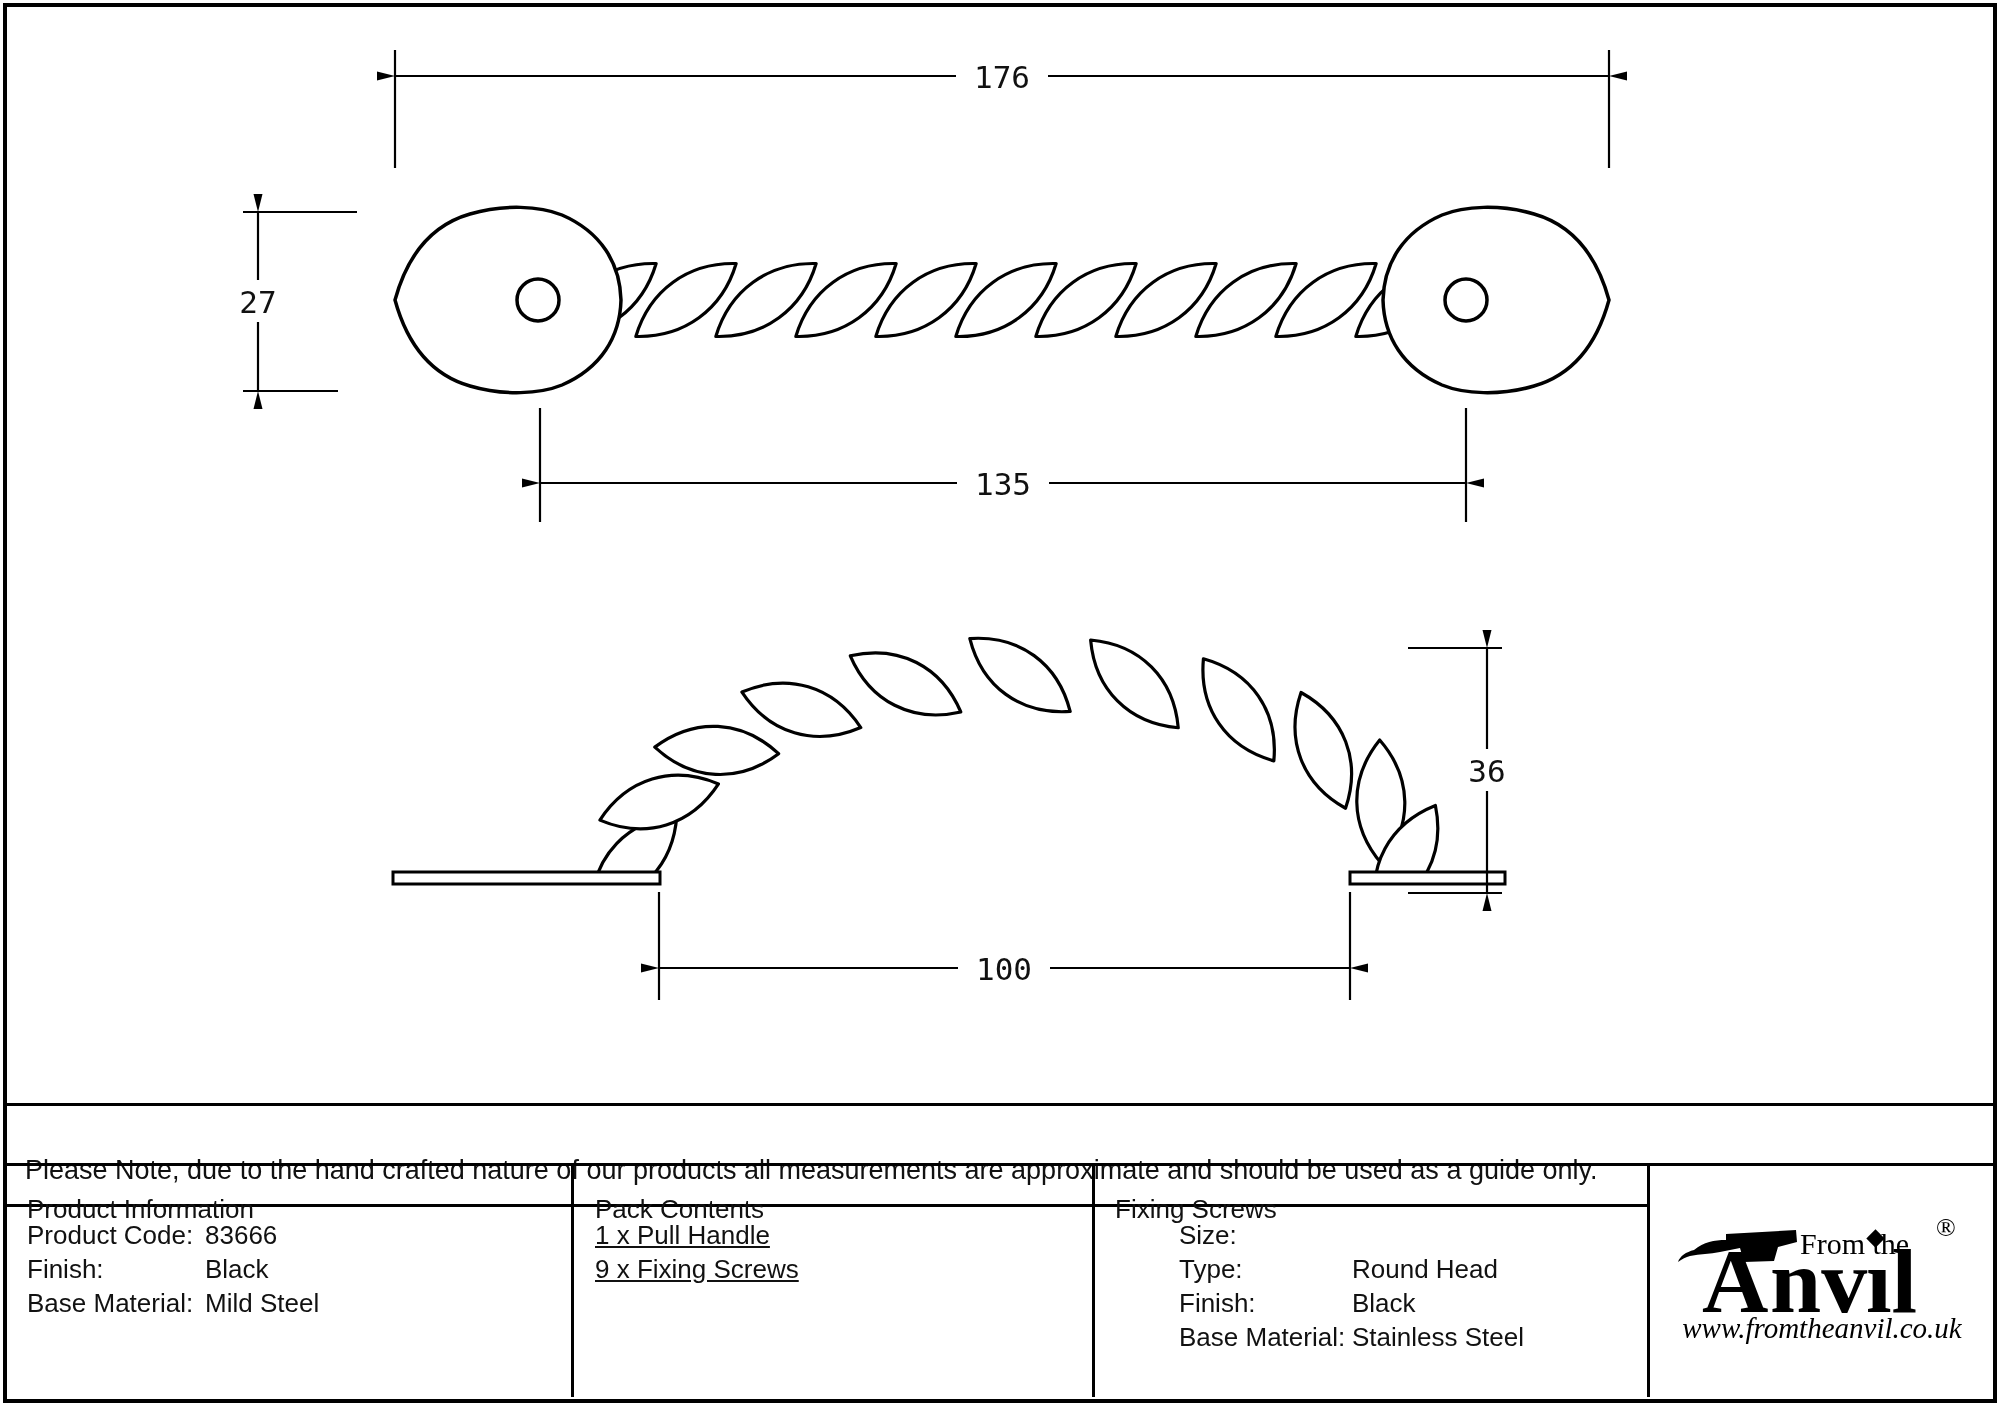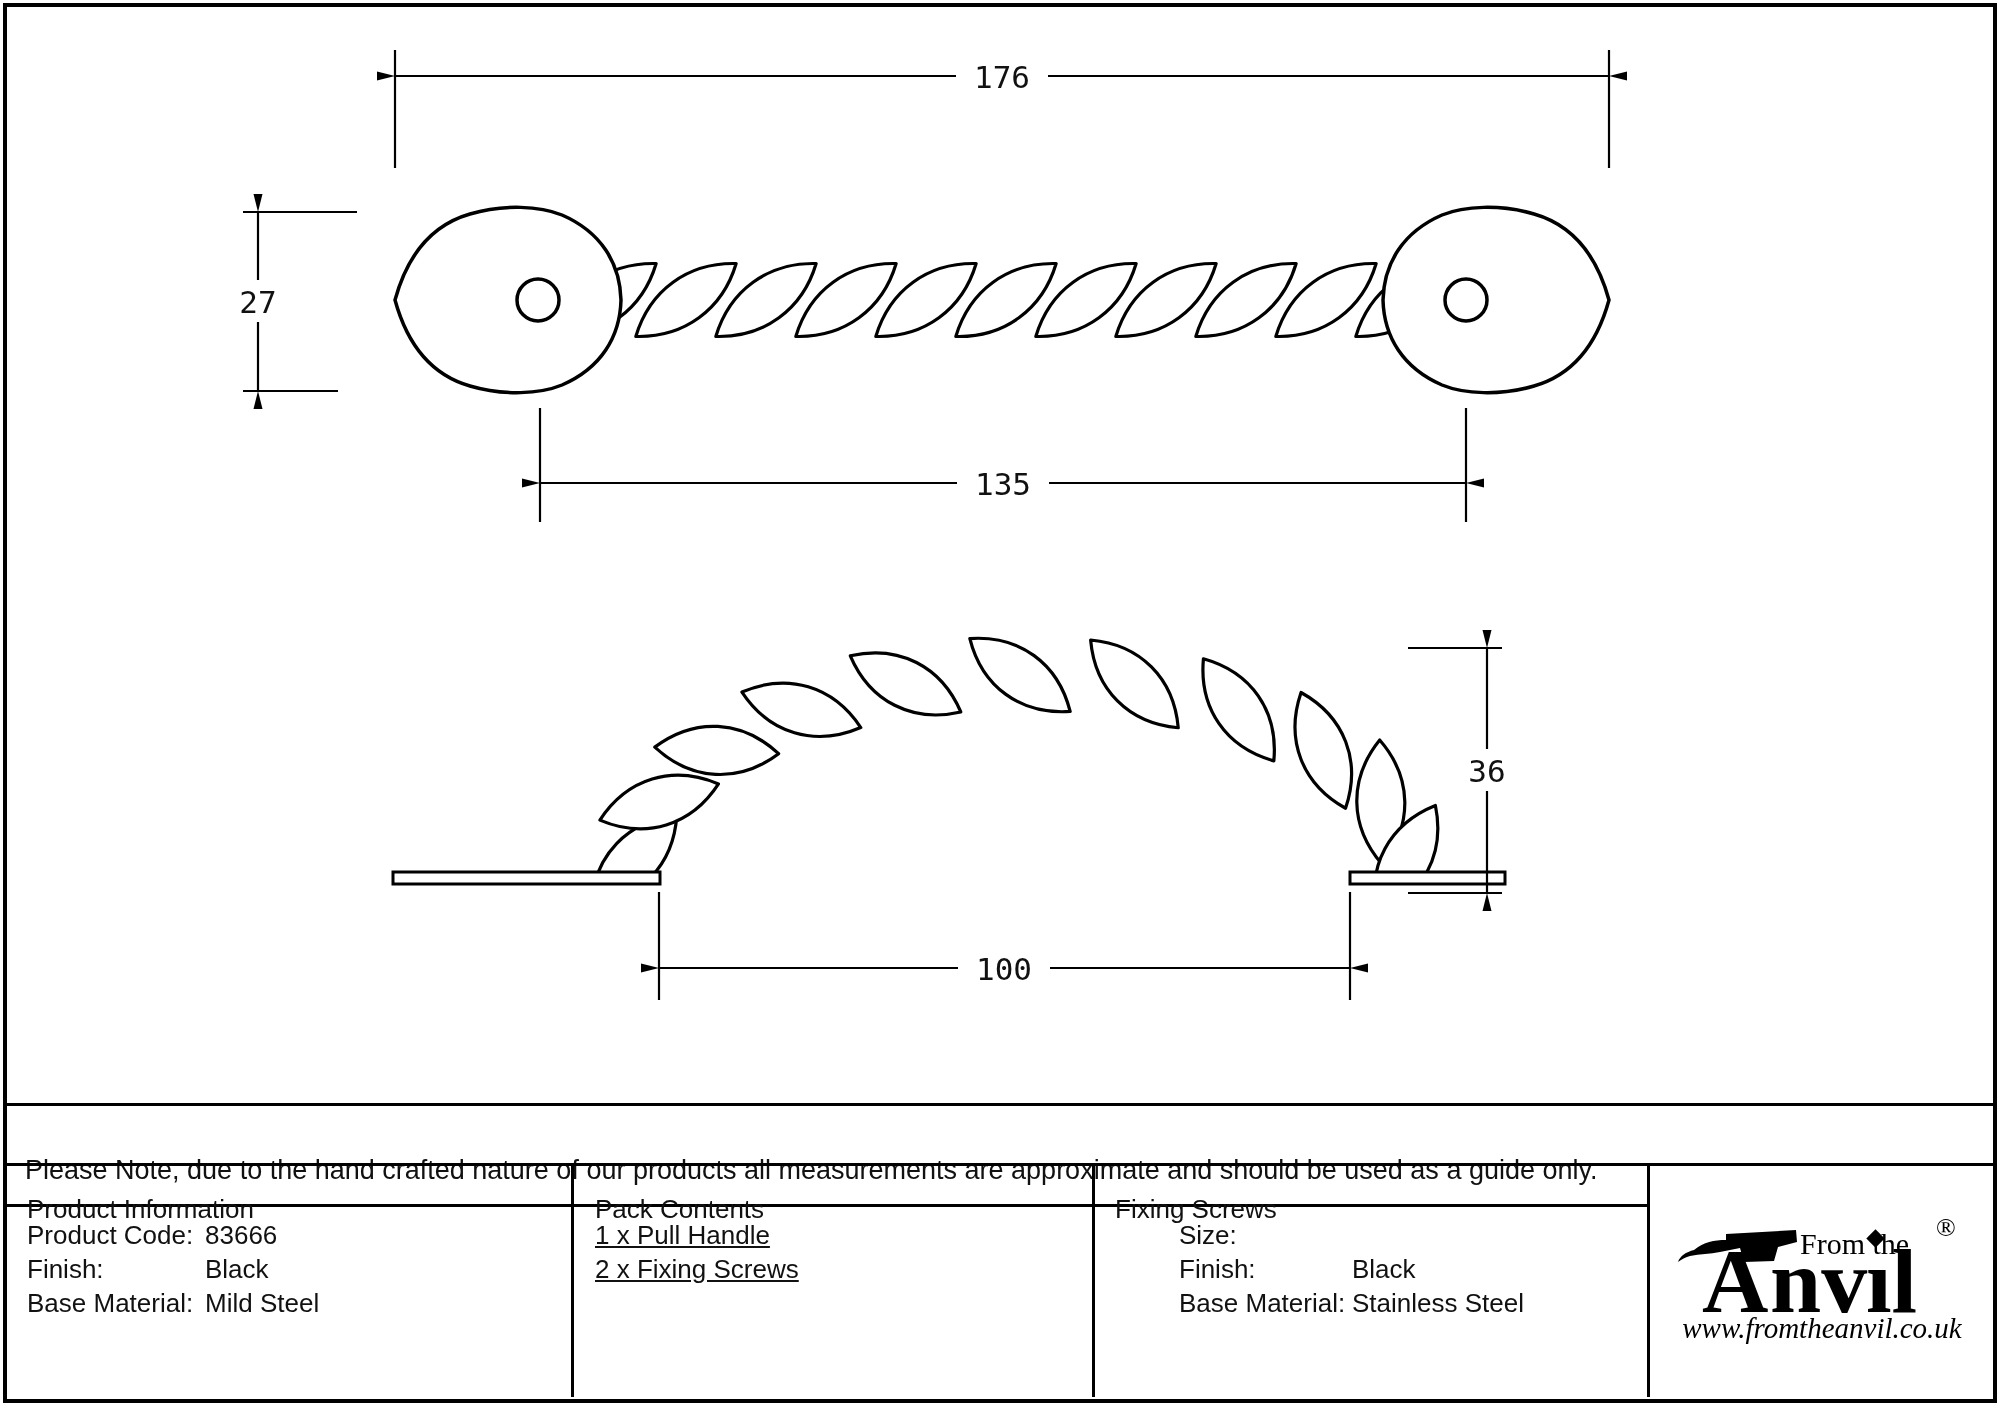--- a/index.html
+++ b/index.html
@@ -157,27 +157,31 @@
     <span class="lbl">Base Material:</span>
     <span>Mild Steel</span>
   </div>
 </div>
 
 <div class="cell-rows" style="left:595px;text-decoration:underline;">
   <div class="row">
     <span>1 x Pull Handle</span>
   </div>
   <div class="row">
-    <span>2 x Fixing Screws</span>
+    <span>9 x Fixing Screws</span>
   </div>
 </div>
 
 <div class="cell-rows fs" style="left:1179px;">
   <div class="row">
     <span class="lbl">Size:</span>
+  </div>
+  <div class="row">
+    <span class="lbl">Type:</span>
+    <span>Round Head</span>
   </div>
   <div class="row">
     <span class="lbl">Finish:</span>
     <span>Black</span>
   </div>
   <div class="row">
     <span class="lbl">Base Material:</span>
     <span>Stainless Steel</span>
   </div>
 </div>

